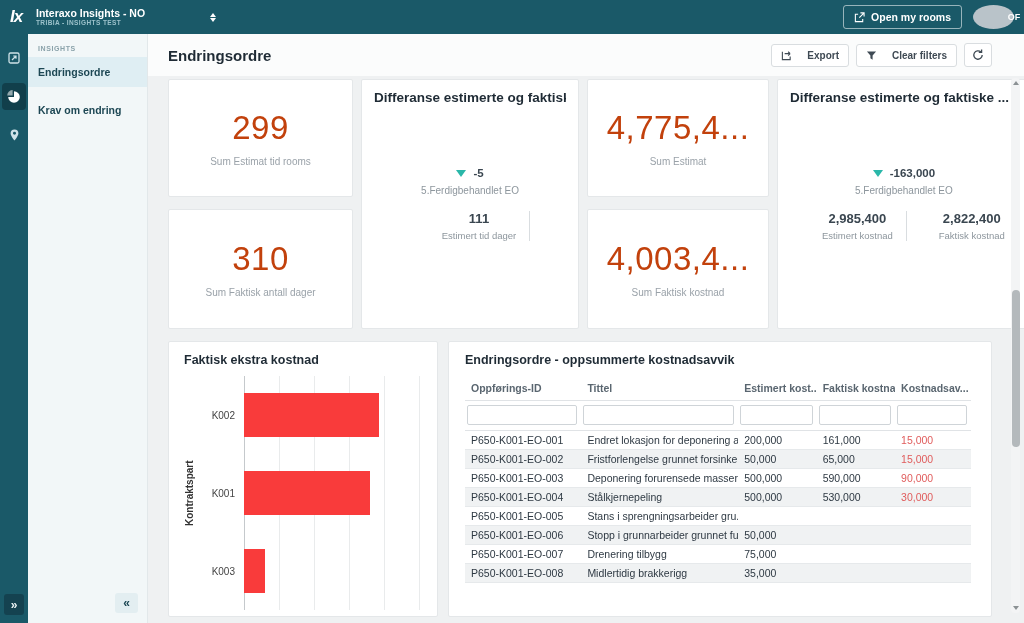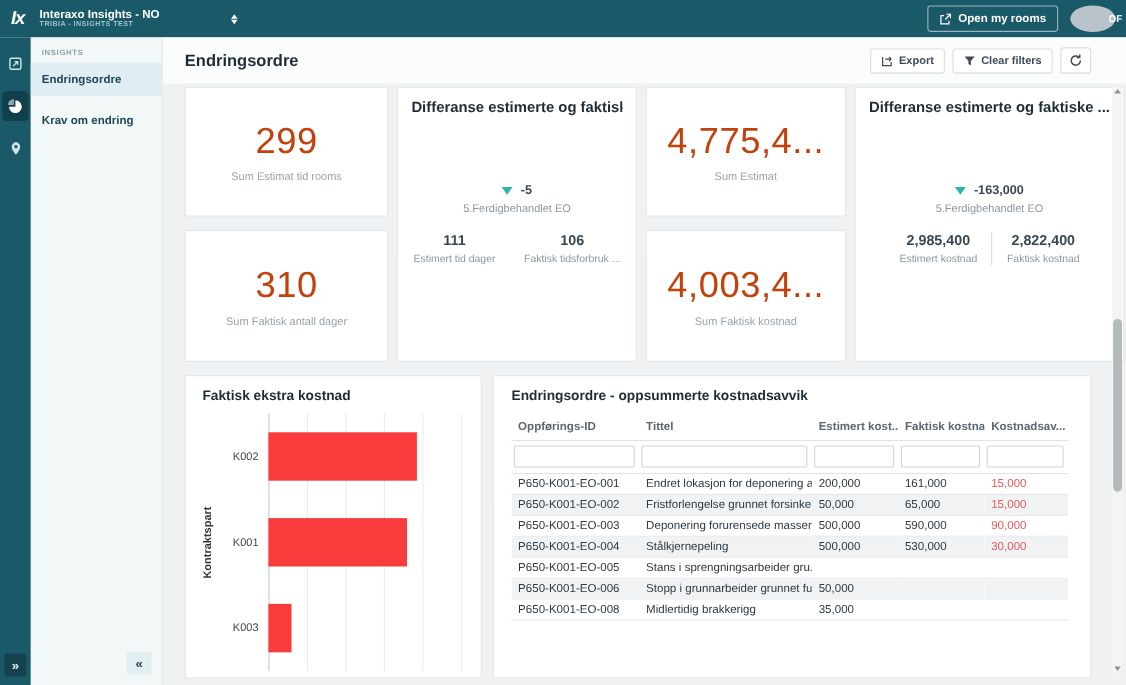--- a/index.html
+++ b/index.html
@@ -34,40 +34,40 @@
   .sb-item { font-size:10.5px; font-weight:bold; color:#1d4754; padding:9px 10px; cursor:pointer; }
   .sb-item.active { background:#dfeef3; }
   .sb-item + .sb-item { margin-top:8px; }
   .sb-collapse { position:absolute; bottom:10px; right:9px; width:23px; height:20px; background:#e3eef1; border-radius:3px;
     color:#1d4754; font-size:12px; font-weight:bold; display:flex; align-items:center; justify-content:center; cursor:pointer; }
 
   .main { flex:1; position:relative; background:#eff1f2; padding:0 18px 0 20px; overflow:hidden; }
   .page-head { height:42px; display:flex; align-items:center; margin:0 -18px 0 -20px; padding:0 18px 0 20px; background:#fbfcfc; }
   .page-title { font-size:15px; font-weight:bold; color:#1f2b35; }
   .head-actions { margin-left:auto; display:flex; gap:7px; align-items:center; margin-right:14px; }
-  .btn { display:flex; align-items:center; gap:5px; background:#fff; border:1px solid #d9dde0; border-radius:3px;
+  .btn { display:flex; align-items:center; gap:15px; background:#fff; border:1px solid #d9dde0; border-radius:3px;
     font-family:inherit; font-size:10px; font-weight:bold; color:#3f4a54; padding:5px 9px; cursor:pointer; }
   .btn.icon-only { padding:5px 7px; }
 
   
   .cards-grid { display:grid; grid-template-columns:185px 218px 182px 1fr; grid-template-rows:118px 120px;
     gap:12px 8px; margin-top:3px; margin-right:14px; }
   .card { background:#fff; border:1px solid #e4e7e9; border-radius:2px; }
   .kpi-card { display:flex; flex-direction:column; align-items:center; justify-content:center; }
   .kpi-value { font-size:33px; color:#c2410c; letter-spacing:.5px; }
   .kpi-label { font-size:10px; color:#9aa2a9; margin-top:9px; }
   .tall { grid-row:span 2; display:flex; flex-direction:column; padding:10px 12px; }
   .tall-title { font-size:13.5px; font-weight:bold; color:#1f2b35; line-height:1.15; white-space:nowrap; overflow:hidden; }
   .spacer-a { flex:1.2; } .spacer-b { flex:1.5; }
   .delta-row { display:flex; align-items:center; justify-content:center; gap:7px; }
   .tri-down-teal { width:0; height:0; border-left:5px solid transparent; border-right:5px solid transparent; border-top:7px solid #2ab7a9; }
   .delta-val { font-size:11.5px; font-weight:bold; color:#3a4650; }
   .delta-ctx { font-size:10px; color:#8d969d; text-align:center; margin-top:6px; }
   .stats-row { display:flex; justify-content:center; margin-top:15px; }
-  .stat { text-align:center; padding:0 13px; }
+  .stat { text-align:center; padding:0 13px;margin-left:19px; }
   .stat-val { font-size:13px; font-weight:bold; color:#3a4650; }
   .stat-lab { font-size:9.5px; color:#8d969d; margin-top:4px; white-space:nowrap; }
   .stat-div { width:1px; background:#d9dde0; }
 
   
   .bottom-grid { display:grid; grid-template-columns:270px 1fr; gap:10px; margin-top:12px; margin-right:14px; height:276px; }
   .panel { background:#fff; border:1px solid #e4e7e9; border-radius:2px; padding:11px 10px 6px 15px; display:flex; flex-direction:column; overflow:hidden; }
   .panel-title { font-size:12.5px; font-weight:bold; color:#1f2b35; }
 
   
@@ -193,24 +193,20 @@
           <span class="tri-down-teal"></span>
           <span class="delta-val">-5</span>
         </div>
         <div class="delta-ctx">5.Ferdigbehandlet EO</div>
         <div class="stats-row">
           <div class="stat">
             <div class="stat-val">111</div>
             <div class="stat-lab">Estimert tid dager</div>
           </div>
           <div class="stat-div"></div>
-          <div class="stat">
-            <div class="stat-val">106</div>
-            <div class="stat-lab">Faktisk tidsforbruk ...</div>
-          </div>
         </div>
         <div class="spacer-b"></div>
       </div>
 
       <div class="card kpi-card">
         <div class="kpi-value">4,775,4...</div>
         <div class="kpi-label">Sum Estimat</div>
       </div>
 
       <div class="card tall">
@@ -347,20 +343,27 @@
                 <td></td>
               </tr>
               <tr>
                 <td>P650-K001-EO-006</td>
                 <td>Stopp i grunnarbeider grunnet fu...</td>
                 <td>50,000</td>
                 <td></td>
                 <td></td>
               </tr>
               <tr>
+                <td>P650-K001-EO-007</td>
+                <td>Drenering tilbygg</td>
+                <td>75,000</td>
+                <td></td>
+                <td></td>
+              </tr>
+              <tr>
                 <td>P650-K001-EO-008</td>
                 <td>Midlertidig brakkerigg</td>
                 <td>35,000</td>
                 <td></td>
                 <td></td>
               </tr>
             </tbody>
         </table>
       </div>
     </div>

